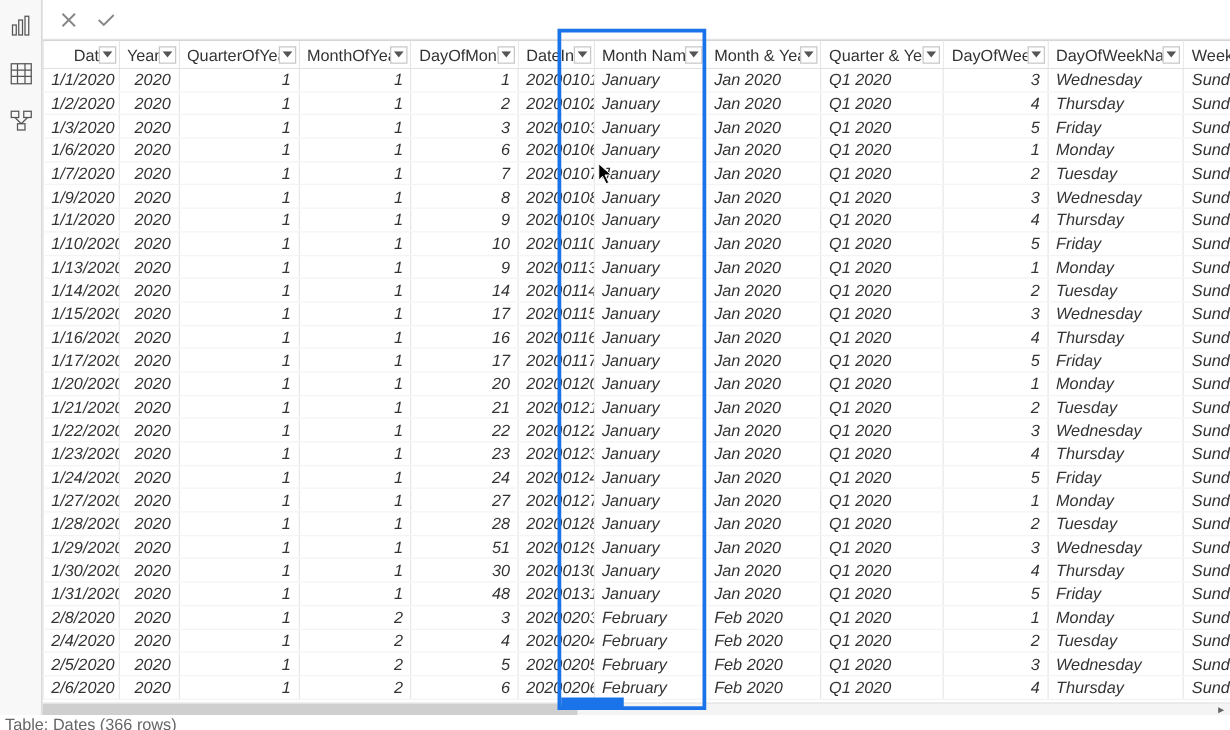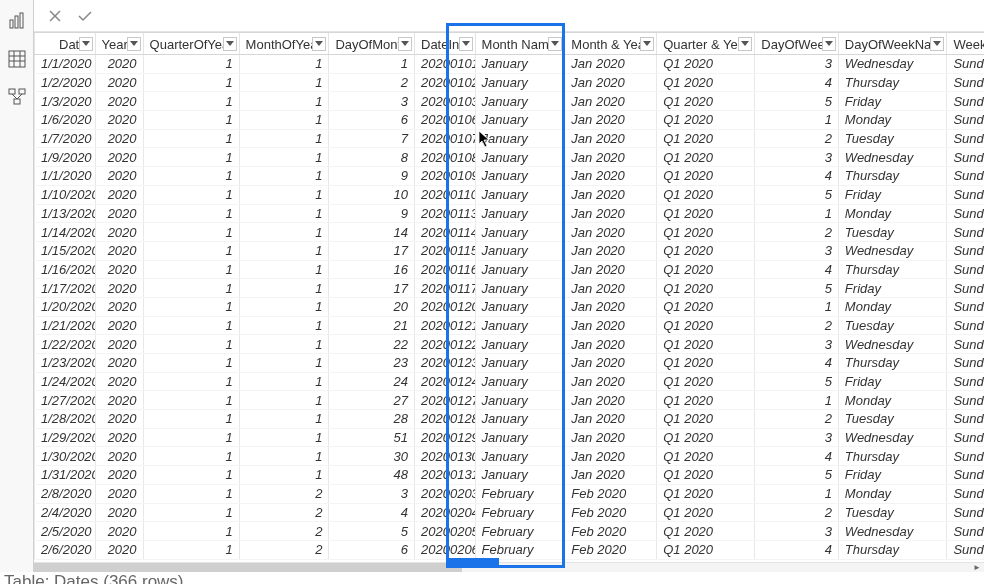--- a/index.html
+++ b/index.html
@@ -127,21 +127,21 @@
     bottom: -3px;
     left: 0;
     width: 50px;
     height: 10px;
     background: #1a73e8;
   }
   .status-bar {
     position: absolute;
     left: 0; right: 0; bottom: 0;
     height: 12px;
-    font-size: 17px;
+    font-size: 13px;
     color: #666;
     padding-left: 4px;
     overflow: hidden;
     background:#fff;
   }
   .hscroll-track {
     position:absolute;
     left: 34px;
     right: 0;
     bottom: 12px;

